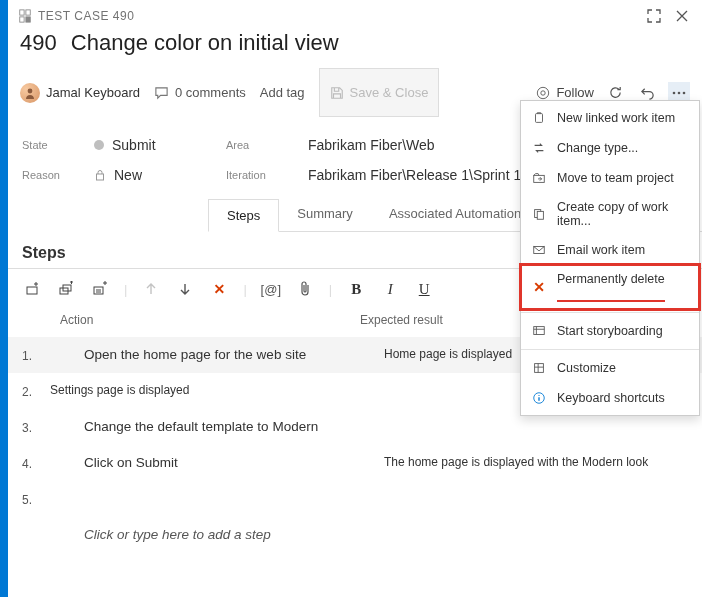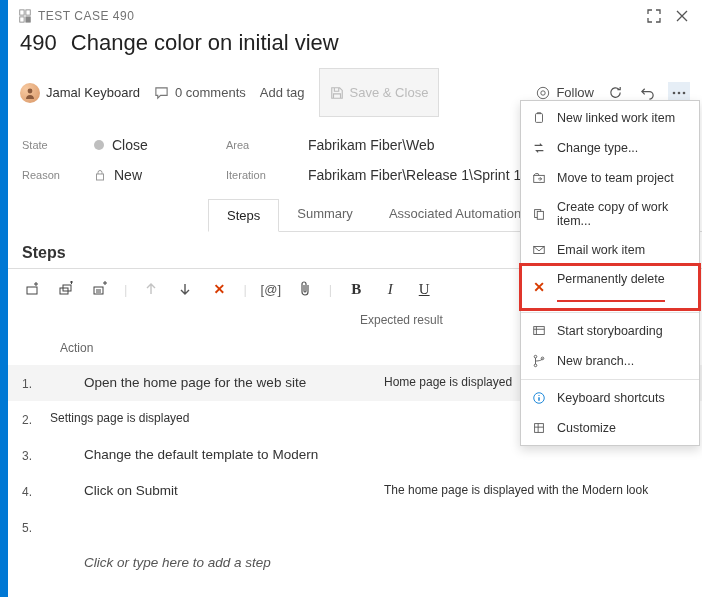--- a/index.html
+++ b/index.html
@@ -46,21 +46,21 @@
   
   .section-title { padding: 12px 14px 6px 14px; font-size:16px; font-weight:600; border-bottom:1px solid #ddd; }
   .toolbar { display:flex; align-items:center; gap:14px; padding:10px 14px; }
   .toolbar .tb { width:20px; height:20px; display:flex; align-items:center; justify-content:center; cursor:pointer; }
   .toolbar .tbdis { opacity:0.35; cursor:default; }
   .toolbar .bold { font-weight:700; font-family:serif; font-size:15px; }
   .toolbar .ital { font-style:italic; font-family:serif; font-size:15px; }
   .toolbar .under { text-decoration: underline; font-family:serif; font-size:15px; }
 
   .steps-head { display:flex; padding: 4px 14px 10px 52px; color:#666; font-size:12px; }
-  .steps-head .col-a { width: 300px; margin-top: 28px; }
+  .steps-head .col-a { width: 300px; }
   .steps-head .col-e { flex:1; }
 
   .step { display:flex; padding: 10px 14px; align-items:flex-start; }
   .step.alt { background:#f4f4f4; }
   .step .num { width:28px; color:#555; font-size:12px; padding-top:2px; }
   .step .action { width:300px; padding-right:10px; font-size:13.5px;margin-left:34px; }
   .step .expected { flex:1; font-size:12px; }
   .placeholder { font-style: italic; color:#555; }
 
   
@@ -157,21 +157,21 @@
               <circle cx="13" cy="8" r="1.3" fill="#555"></circle>
             </svg>
         </div>
       </div>
     </div>
 
     <div class="fields">
       <div class="flabel">State</div>
       <div class="fval">
         <span class="statusdot"></span>
-        <span>Close</span>
+        <span>Submit</span>
       </div>
       <div class="flabel">Area</div>
       <div class="fval">
         <span>Fabrikam Fiber\Web</span>
       </div>
 
       <div class="flabel">Reason</div>
       <div class="fval">
         <span class="lockicon">
           <svg width="12" height="12" viewBox="0 0 12 12">
@@ -343,46 +343,35 @@
       <div class="sep"></div>
       <div class="mitem">
         <span class="micon">
             <svg width="14" height="14" viewBox="0 0 16 16">
               <rect x="2" y="3" width="12" height="9" fill="none" stroke="#555"></rect>
               <path d="M2 6h12M5 3v9" stroke="#555"></path>
             </svg>
           </span>
         <span class="mlabel">Start storyboarding</span>
       </div>
-      <div class="mitem">
-        <span class="micon">
-            <svg width="14" height="14" viewBox="0 0 16 16">
-              <circle cx="4" cy="3" r="1.5" fill="none" stroke="#555"></circle>
-              <circle cx="4" cy="13" r="1.5" fill="none" stroke="#555"></circle>
-              <circle cx="12" cy="5" r="1.5" fill="none" stroke="#555"></circle>
-              <path d="M4 4.5v7M4 8c4 0 8-1 8-3" fill="none" stroke="#555"></path>
-            </svg>
-          </span>
-        <span class="mlabel">New branch...</span>
-      </div>
       <div class="sep"></div>
+      <div class="mitem">
+        <span class="micon">
+            <svg width="14" height="14" viewBox="0 0 16 16">
+              <rect x="3" y="3" width="10" height="10" fill="none" stroke="#555"></rect>
+              <path d="M3 7h10M7 3v10" stroke="#555"></path>
+            </svg>
+          </span>
+        <span class="mlabel">Customize</span>
+      </div>
       <div class="mitem">
         <span class="micon">
             <svg width="14" height="14" viewBox="0 0 16 16">
               <circle cx="8" cy="8" r="6" fill="none" stroke="#0078d4"></circle>
               <path d="M8 7v4M8 4.5v1" stroke="#0078d4" stroke-width="1.5"></path>
             </svg>
           </span>
         <span class="mlabel">Keyboard shortcuts</span>
       </div>
-      <div class="mitem">
-        <span class="micon">
-            <svg width="14" height="14" viewBox="0 0 16 16">
-              <rect x="3" y="3" width="10" height="10" fill="none" stroke="#555"></rect>
-              <path d="M3 7h10M7 3v10" stroke="#555"></path>
-            </svg>
-          </span>
-        <span class="mlabel">Customize</span>
-      </div>
     </div>
 
   </div>
 </div>
 
 </body></html>

